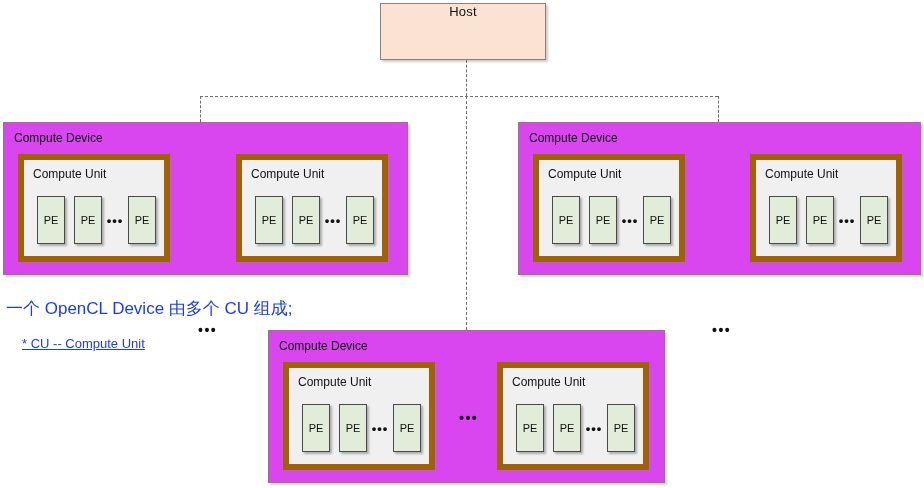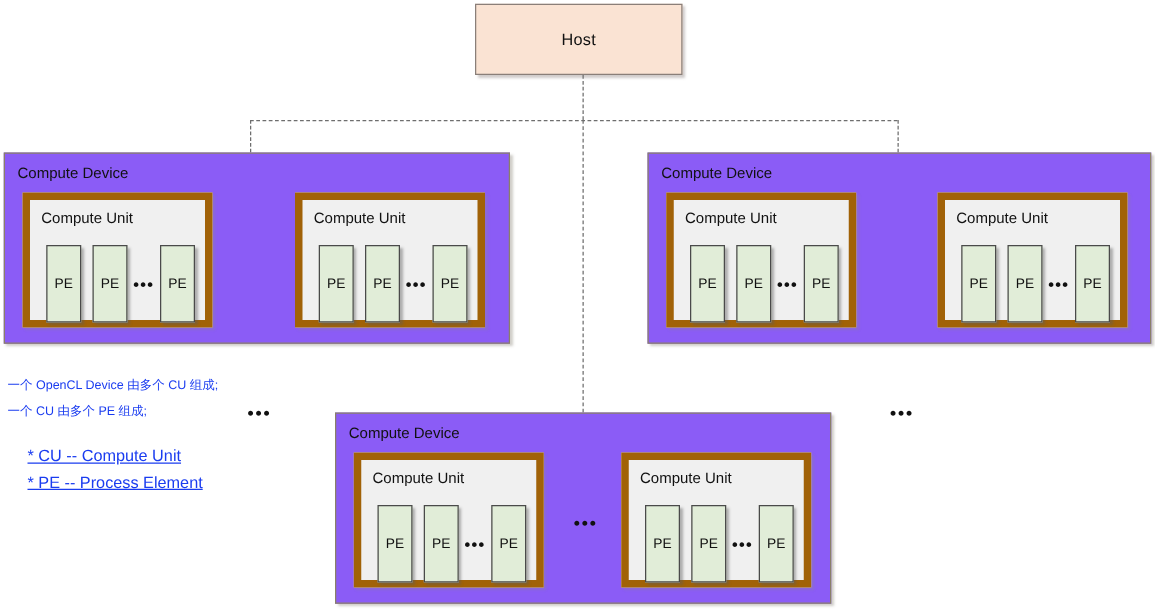--- a/index.html
+++ b/index.html
@@ -21,21 +21,20 @@
     position: absolute;
     left: 380px;
     top: 3px;
     width: 166px;
     height: 57px;
     background: #fae3d3;
     border: 1px solid #8a7f79;
     box-sizing: border-box;
     box-shadow: 2px 2px 2px rgba(120,110,105,0.35);
     display: flex;
-    align-items: center;
     justify-content: center;
   }
   .host-label {
     font-size: 13px;
     color: #111111;
     letter-spacing: 0.2px;
   }
 
   
   .conn {
@@ -47,21 +46,21 @@
     width: 0;
   }
   .conn-h {
     border-top: 1px dashed #6e6e6e;
     height: 0;
   }
 
   
   .device {
     position: absolute;
-    background: #8b5cf6;
+    background: #d946ef;
     border: 1px solid #8a8069;
     box-sizing: border-box;
     box-shadow: 2px 2px 2px rgba(120,115,100,0.35);
   }
   .device-label {
     position: absolute;
     left: 10px;
     top: 8px;
     font-size: 12px;
     color: #111111;
@@ -84,21 +83,21 @@
   }
 
   
   .pe-row {
     position: absolute;
     display: flex;
     align-items: center;
   }
   .pe {
     width: 28px;
-    height: 62px;
+    height: 48px;
     background: #e1edd8;
     border: 1px solid #4a4a4a;
     box-sizing: border-box;
     box-shadow: 2px 2px 2px rgba(90,90,90,0.45);
     display: flex;
     align-items: center;
     justify-content: center;
     font-size: 11px;
     color: #111111;
   }
@@ -124,21 +123,21 @@
   }
 
   
   .legend {
     position: absolute;
     left: 6px;
     top: 298px;
     color: #1a3cf0;
   }
   .legend-line {
-    font-size: 10px;
+    font-size: 17px;
     line-height: 21px;
     white-space: nowrap;
     color: #1a3cf0;
   }
   .legend-bullets {
     margin-top: 14px;
     margin-left: 16px;
     text-decoration: underline;
   }
   .legend-bullet {
@@ -240,18 +239,16 @@
       <div class="pe-gap"></div>
       <div class="pe">PE</div>
       <div class="pe-dots">•••</div>
       <div class="pe">PE</div>
     </div>
   </div>
 </div>
 
 <div class="legend">
   <div class="legend-line">一个 OpenCL Device 由多个 CU 组成;</div>
-  <div class="legend-line">一个 CU 由多个 PE 组成;</div>
   <div class="legend-bullets">
     <div class="legend-bullet">* CU -- Compute Unit</div>
-    <div class="legend-bullet">* PE -- Process Element</div>
   </div>
 </div>
 
 </body></html>

